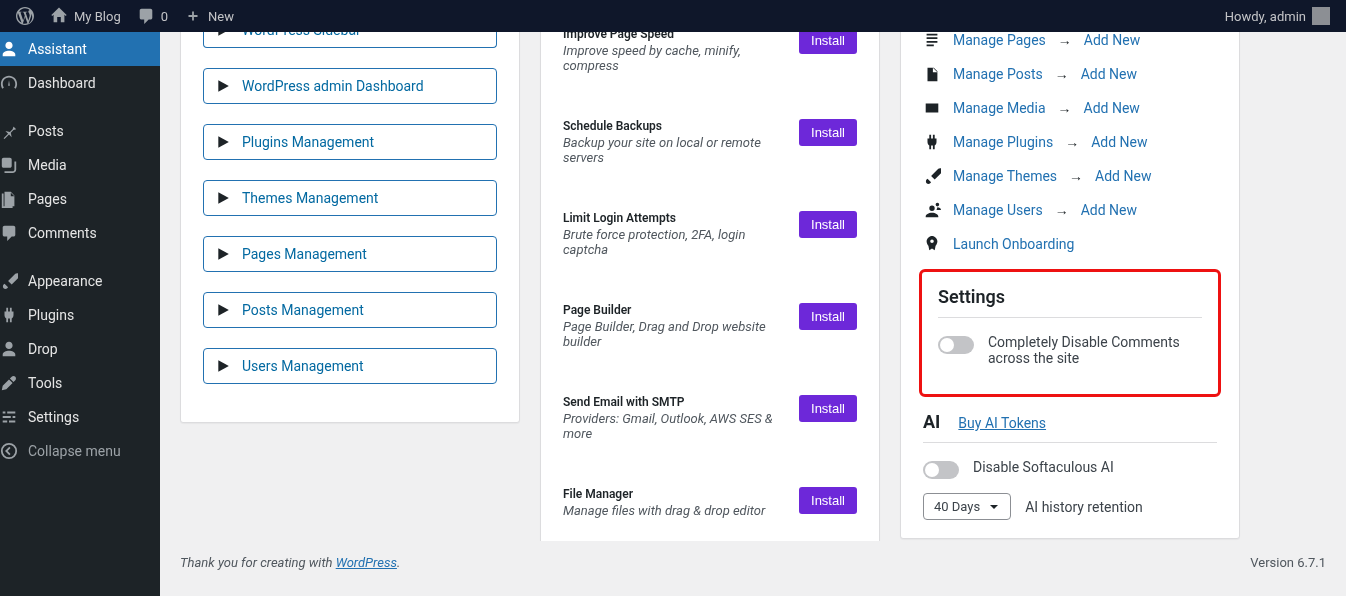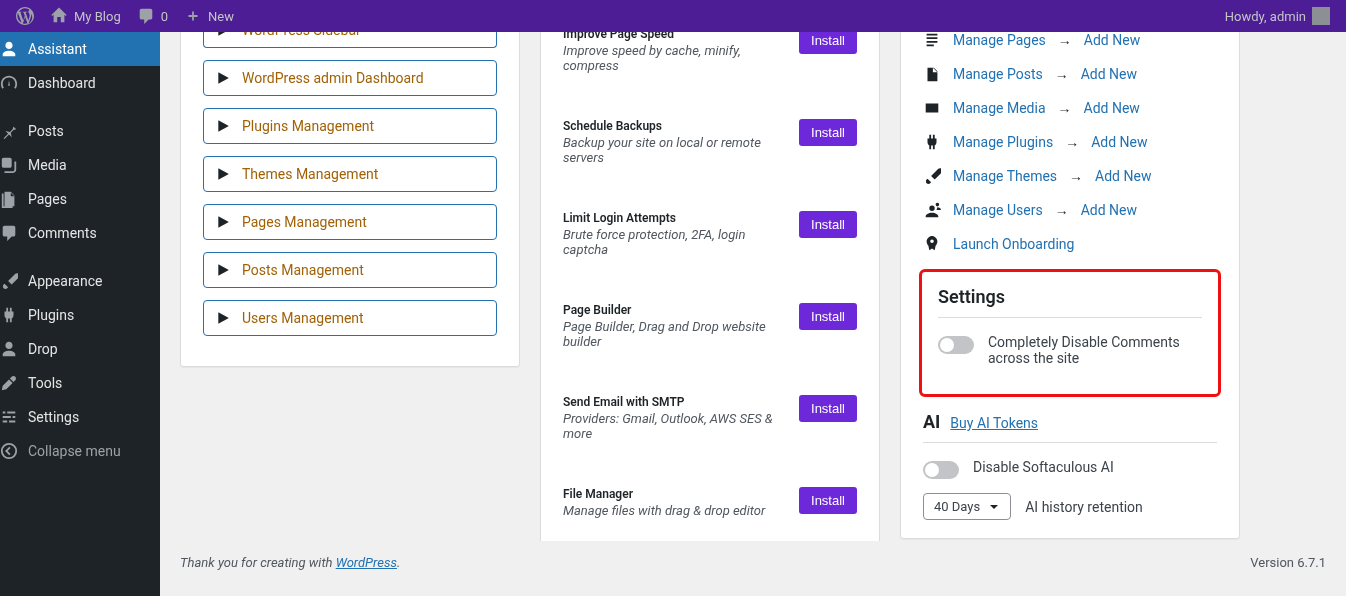--- a/index.html
+++ b/index.html
@@ -1,19 +1,19 @@
 <!DOCTYPE html>
 <html><head>
 <meta charset="utf-8">
 <style>
 * { box-sizing: border-box; margin: 0; padding: 0; }
 body { font-family: -apple-system, BlinkMacSystemFont, "Segoe UI", Roboto, Arial, sans-serif; font-size: 13px; color: #3c434a; background: #f0f0f1; width: 1346px; height: 596px; overflow: hidden; position: relative; }
 
 
-#adminbar { position: absolute; top: 0; left: 0; right: 0; height: 32px; background: #4c1d95; color: #c3c4c7; display: flex; align-items: center; padding: 0 8px; z-index: 100; font-size: 13px; }
+#adminbar { position: absolute; top: 0; left: 0; right: 0; height: 32px; background: #0f172a; color: #c3c4c7; display: flex; align-items: center; padding: 0 8px; z-index: 100; font-size: 13px; }
 #adminbar .ab-item { display: flex; align-items: center; padding: 0 8px; height: 32px; color: #c3c4c7; cursor: pointer; gap: 6px; }
 #adminbar .spacer { flex: 1; }
 #adminbar svg { width: 18px; height: 18px; fill: #9ca2a7; }
 .avatar-box { width: 18px; height: 18px; background: #8c8f94; }
 
 
 #adminmenu { position: absolute; top: 32px; left: 0; bottom: 0; width: 160px; background: #1d2327; color: #c3c4c7; }
 .menu-item { display: flex; align-items: center; gap: 10px; padding: 8px 0; font-size: 14px; cursor: pointer; color: #e5e5e5; }
 .menu-item svg { width: 18px; height: 18px; fill: #9ca2a7; }
 .menu-item.current { background: #2271b1; color: #fff; position: relative; }
@@ -23,21 +23,21 @@
 
 
 #content { position: absolute; top: 32px; left: 160px; right: 0; bottom: 0; overflow: hidden; background: #f0f0f1; }
 .cols { display: flex; gap: 20px; padding: 0 20px; align-items: flex-start; }
 .card { background: #fff; border: 1px solid #dcdcde; border-radius: 3px; padding: 18px 22px; box-shadow: 0 1px 1px rgba(0,0,0,.04); }
 .col1 { width: 340px; margin-top: -20px; }
 .col2 { width: 340px; margin-top: -20px; }
 .col3 { width: 340px; margin-top: -20px; }
 
 
-.action-btn { display: flex; align-items: center; gap: 12px; border: 1px solid #2271b1; border-radius: 4px; padding: 9px 12px; margin-bottom: 12px; cursor: pointer; color: #a16207; font-size: 14px; }
+.action-btn { display: flex; align-items: center; gap: 12px; border: 1px solid #2271b1; border-radius: 4px; padding: 9px 12px; margin-bottom: 20px; cursor: pointer; color: #0369a1; font-size: 14px; }
 .action-btn svg { width: 14px; height: 14px; fill: #1d2327; }
 
 
 .feature { display: flex; gap: 12px; margin-bottom: 22px; align-items: flex-start; margin-top: 46px; }
 .feature .txt { flex: 1; }
 .feature .txt h4 { font-size: 12px; font-weight: 600; color: #1d2327; margin-bottom: 2px; }
 .feature .txt p { font-size: 13px; color: #50575e; font-style: italic; }
 .install-btn { background: #6d28d9; color: #fff; border: none; border-radius: 3px; padding: 6px 12px; font-size: 13px; cursor: pointer; }
 
 
@@ -47,21 +47,21 @@
 .qlink .arrow { color: #1d2327; font-weight: bold; }
 .qlink.single { gap: 12px; }
 
 
 .settings-box { border: 3px solid #e11; border-radius: 6px; padding: 14px 16px; margin: 6px -4px 14px; }
 .section-title { font-size: 18px; font-weight: 600; color: #1d2327; margin-bottom: 10px; }
 .hr { height: 1px; background: #dcdcde; margin: 10px 0 16px; }
 .toggle-row { display: flex; align-items: flex-start; gap: 14px; font-size: 14px; color: #3c434a; margin-bottom: 14px; }
 .toggle { width: 36px; height: 18px; background: #c3c4c7; border-radius: 10px; position: relative; cursor: pointer; flex-shrink: 0; margin-top: 2px; }
 .toggle::after { content: ""; position: absolute; left: 2px; top: 2px; width: 14px; height: 14px; background: #fff; border-radius: 50%; }
-.ai-title { font-size: 18px; font-weight: 700; color: #1d2327; display: flex; align-items: baseline; gap: 10px; margin-bottom: 8px; text-align: center; }
+.ai-title { font-size: 18px; font-weight: 700; color: #1d2327; display: flex; align-items: baseline; gap: 18px; margin-bottom: 8px; text-align: center; }
 .ai-title a { font-size: 14px; font-weight: 400; color: #2271b1; text-decoration: underline; cursor: pointer; }
 .select-btn { display: inline-flex; align-items: center; gap: 8px; border: 1px solid #8c8f94; border-radius: 4px; padding: 5px 10px; font-size: 13px; cursor: pointer; background: #fff; }
 .select-btn svg { width: 12px; height: 12px; fill: #1d2327; }
 .select-row { display: flex; align-items: center; gap: 14px; font-size: 14px; }
 
 
 #footer { position: absolute; bottom: 12px; left: 0; right: 0; padding: 14px 20px; display: flex; justify-content: space-between; color: #50575e; font-size: 13px; font-style: italic; background: #f0f0f1; }
 #footer a { color: #2271b1; text-decoration: underline; }
 </style>
 </head>

